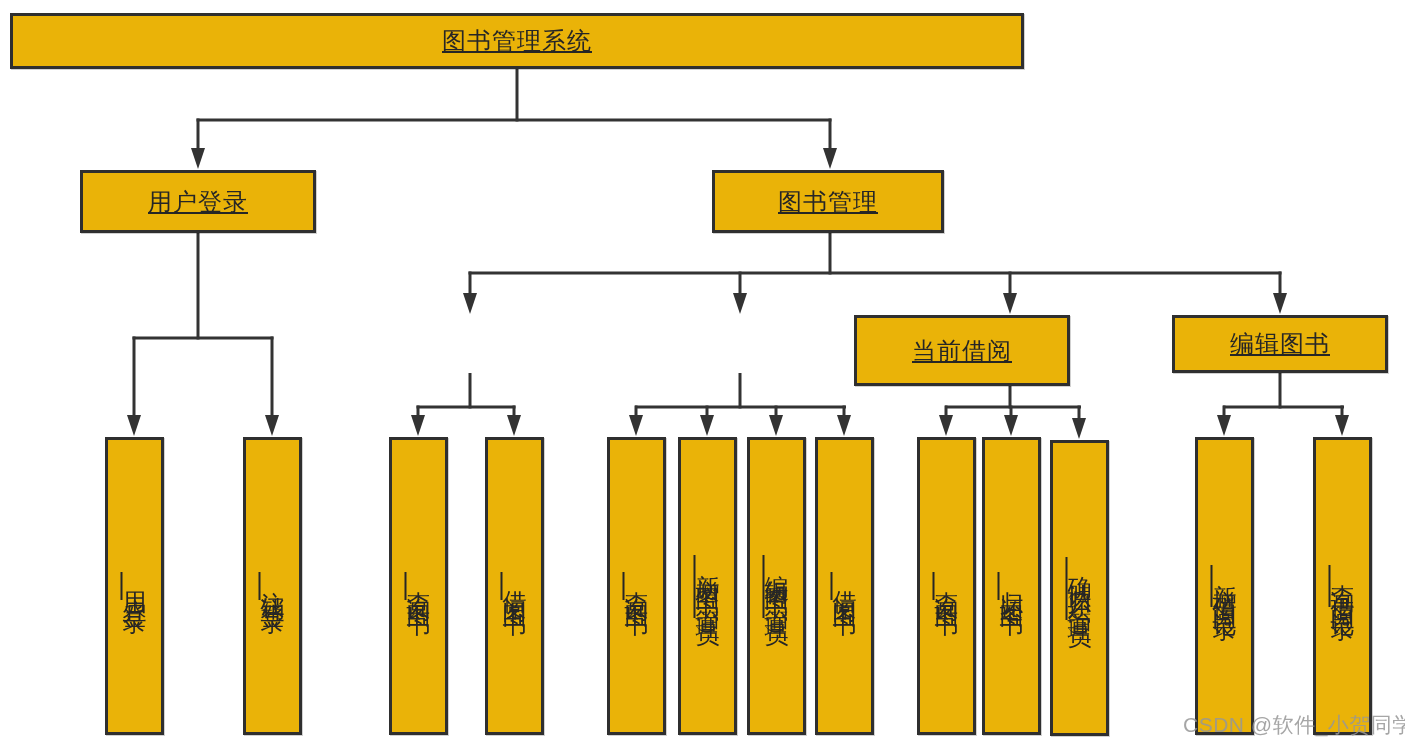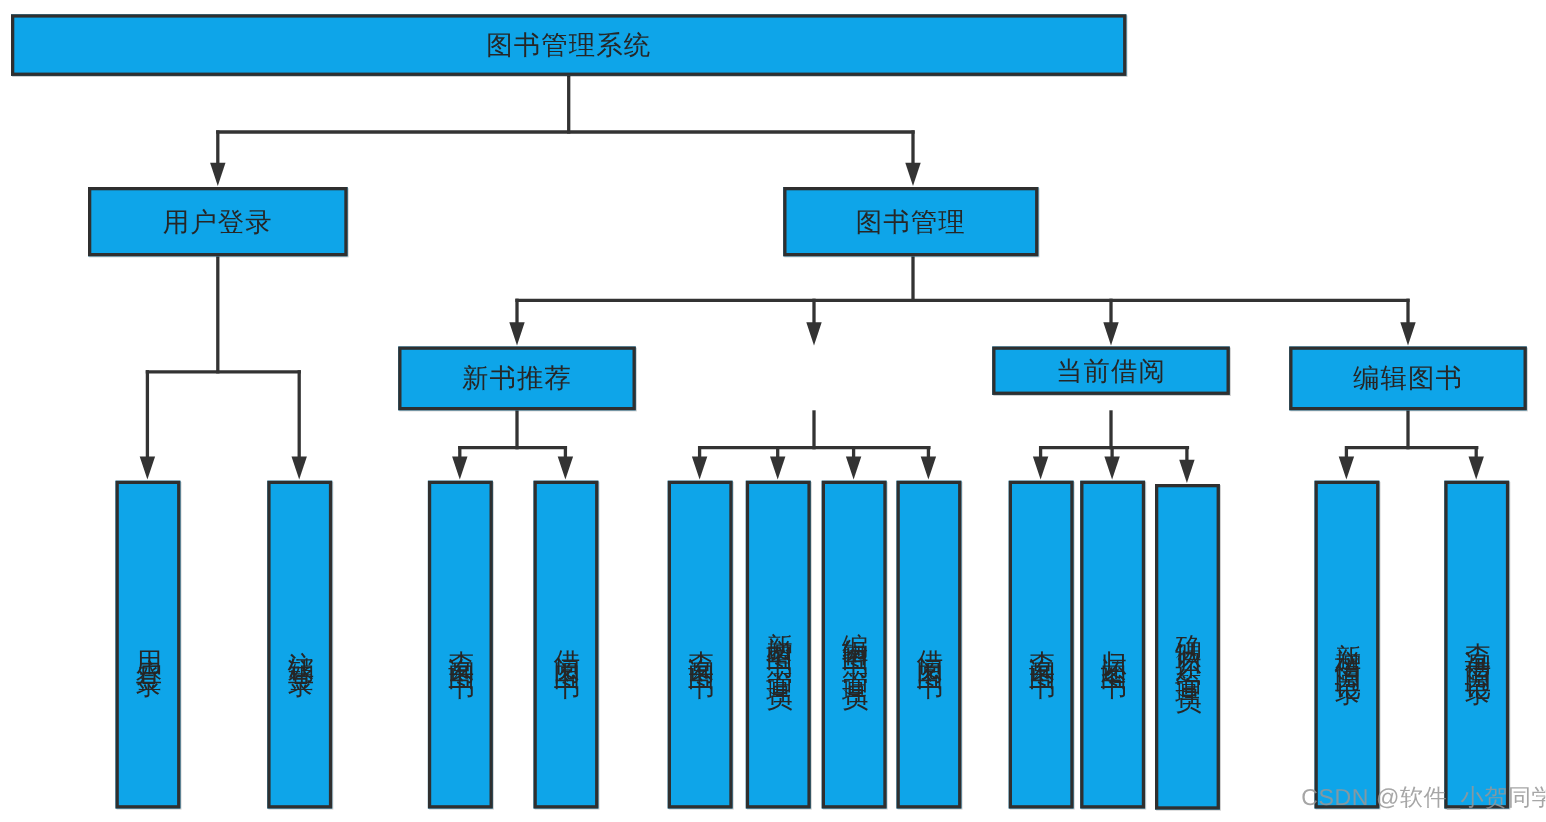--- a/index.html
+++ b/index.html
@@ -10,25 +10,26 @@
     overflow:hidden;
     font-family:"Liberation Sans","DejaVu Sans",sans-serif;
   }
   #edges{position:absolute;left:0;top:0;z-index:1;}
   #edges line{stroke:#333333;stroke-width:3;}
   #edges polygon{fill:#333333;stroke:none;}
   .node{
     position:absolute;
     box-sizing:border-box;
     border:3px solid #2f2f2f;
-    background:#0ea5e9;
+    background:#eab308;
     color:#262626;
     display:flex;align-items:center;justify-content:center;
     z-index:2;
     box-shadow:1px 1px 0 rgba(0,0,0,0.18);
+    text-decoration:underline;
   }
   .h{font-size:24px;letter-spacing:1px;white-space:nowrap;}
   .v{
     writing-mode:vertical-rl;
     text-orientation:mixed;
     font-size:24px;
     letter-spacing:7px;
     line-height:1;
     padding:6px 0;
   }
@@ -121,22 +122,21 @@
       <line x1="1342" y1="405.5" x2="1342" y2="420"></line>
       <polygon points="1335,415 1349,415 1342,436"></polygon>
     </g>
   </svg>
 
   <div class="node h" style="left:10px;top:13px;width:1014px;height:56px;">图书管理系统</div>
 
   <div class="node h" style="left:80px;top:170px;width:236px;height:63px;">用户登录</div>
   <div class="node h" style="left:712px;top:170px;width:232px;height:63px;">图书管理</div>
 
-  <div class="node h" style="left:362px;top:315px;width:216px;height:58px;">新书推荐</div>
-  <div class="node h" style="left:902px;top:315px;width:216px;height:44px;">当前借阅</div>
+  <div class="node h" style="left:854px;top:315px;width:216px;height:71px;">当前借阅</div>
   <div class="node h" style="left:1172px;top:315px;width:216px;height:58px;">编辑图书</div>
 
   <div class="node v" style="left:105px;top:437px;width:59px;height:298px;">用户登录</div>
   <div class="node v" style="left:243px;top:437px;width:59px;height:298px;">注销登录</div>
 
   <div class="node v" style="left:389px;top:437px;width:59px;height:298px;">查询图书</div>
   <div class="node v" style="left:485px;top:437px;width:59px;height:298px;">借阅图书</div>
 
   <div class="node v" style="left:607px;top:437px;width:59px;height:298px;">查询图书</div>
   <div class="node v" style="left:678px;top:437px;width:59px;height:298px;">新增图书（管理员）</div>

